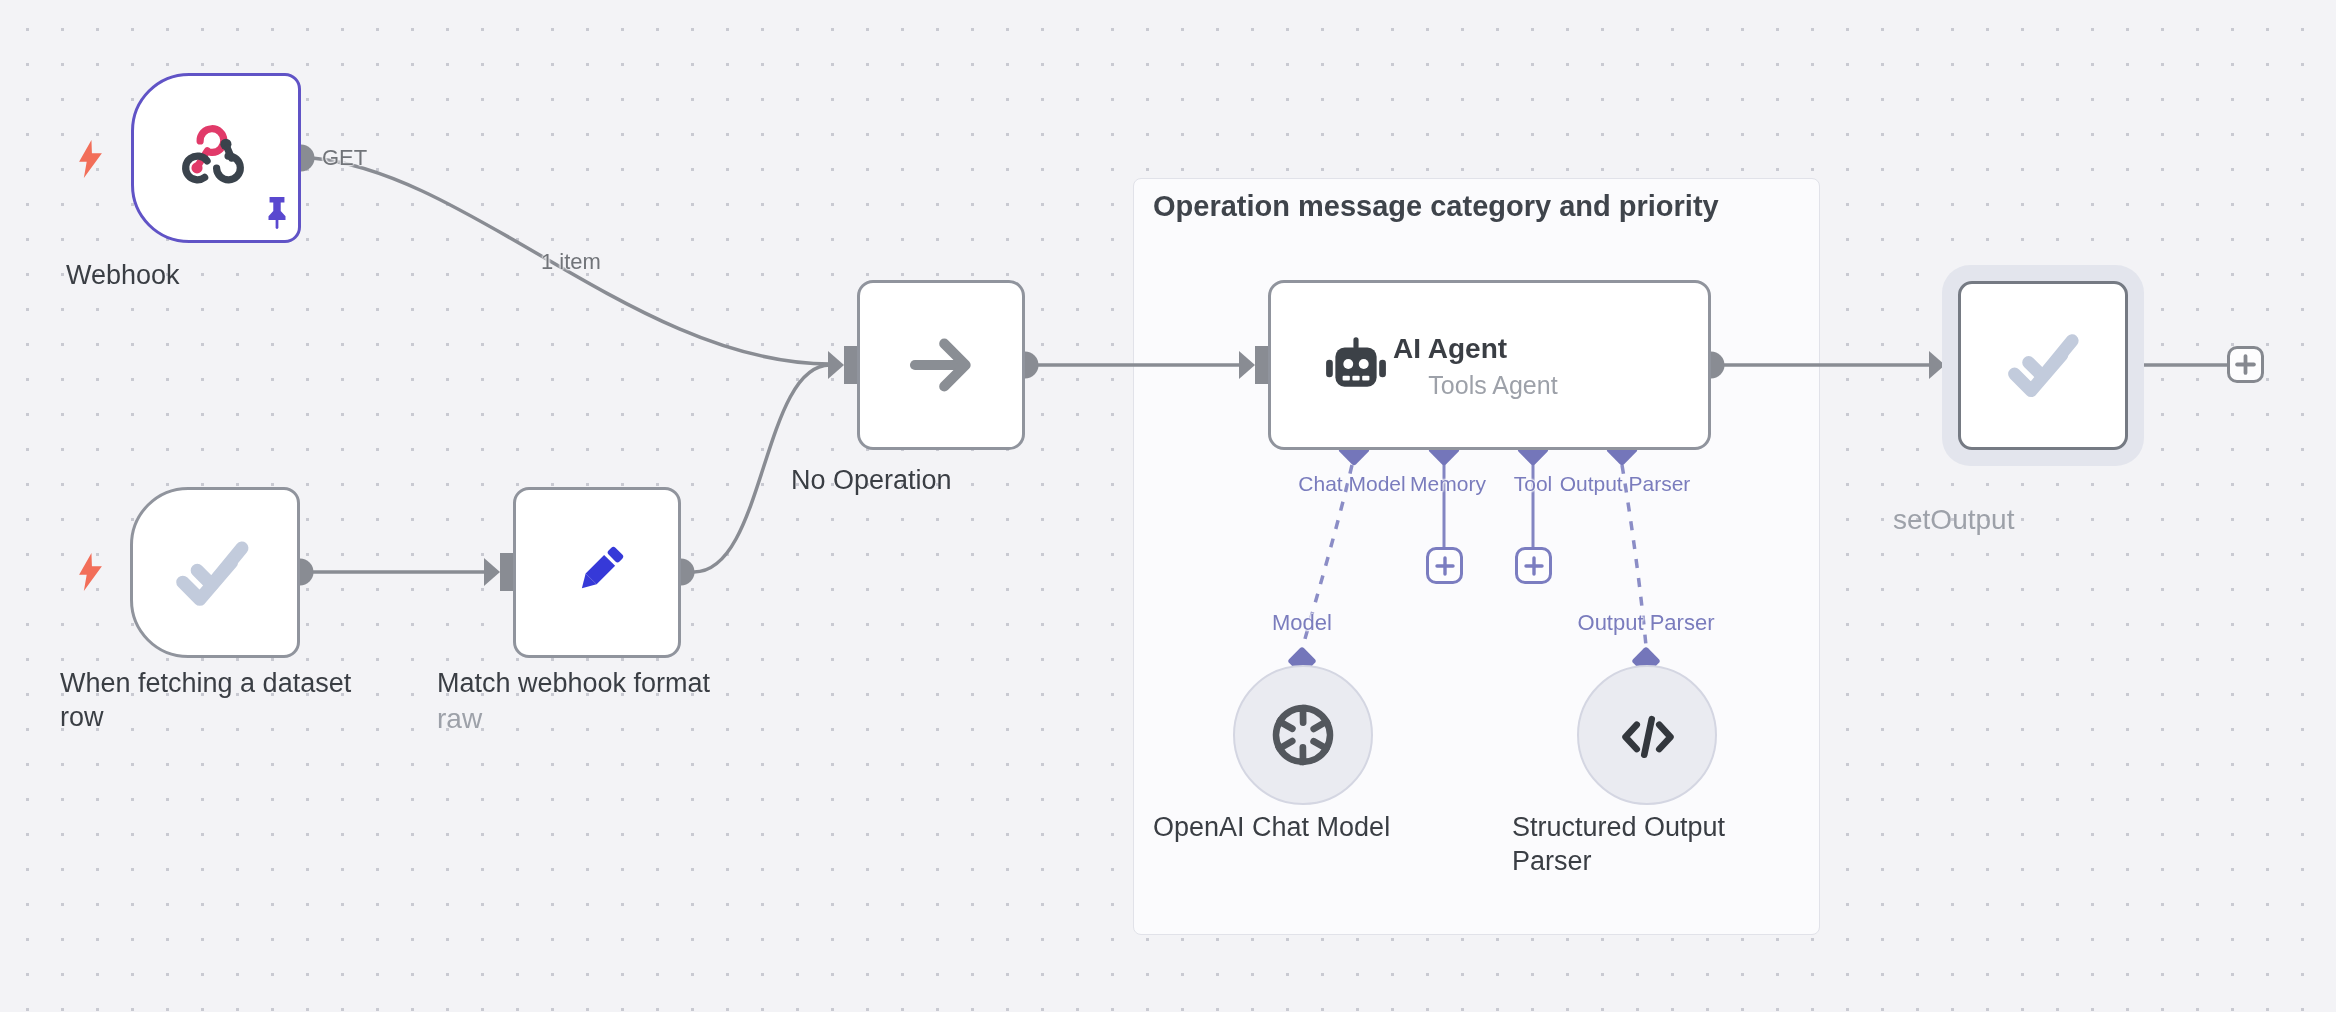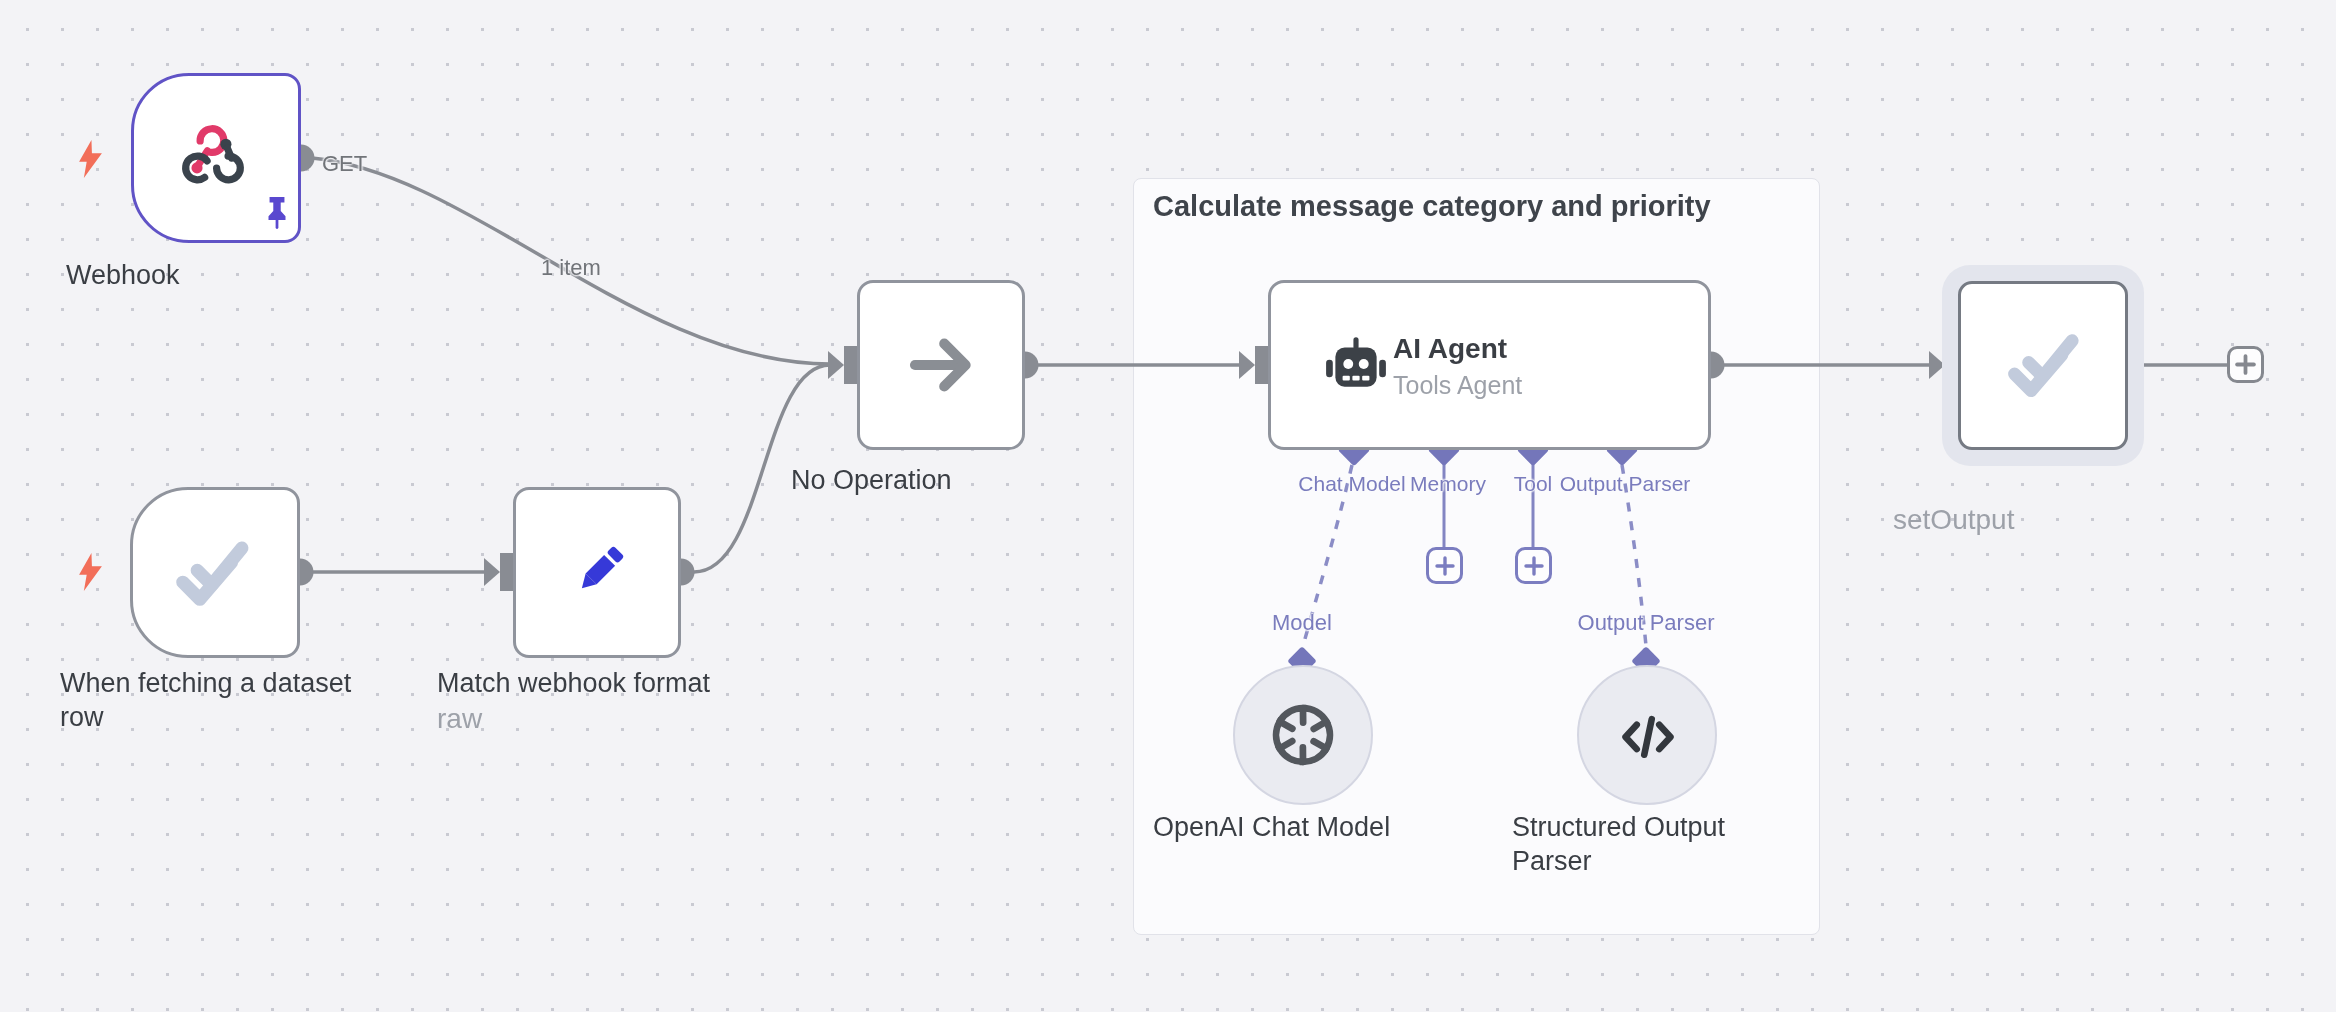--- a/index.html
+++ b/index.html
@@ -37,47 +37,46 @@
   .node-label{
     font-size:27px;font-weight:400;color:#3a3e44;text-align:left;
     line-height:34px;z-index:4;
   }
   .node-sublabel{
     font-size:28px;font-weight:400;color:#9da1a9;text-align:left;z-index:4;
   }
   .wire-label{
     font-size:22px;color:#717479;z-index:4;white-space:nowrap;
     text-shadow:0 1px 2px #f3f3f6,0 -1px 2px #f3f3f6,1px 0 2px #f3f3f6,-1px 0 2px #f3f3f6;
-    margin-top:6px;
   }
   .port-label{
     font-size:21px;color:#7a7cbd;text-align:center;z-index:4;white-space:nowrap;
     text-shadow:0 1px 2px #fbfbfd,0 -1px 2px #fbfbfd,1px 0 2px #fbfbfd,-1px 0 2px #fbfbfd;
   }
   .sub-circle{
     width:140px;height:140px;border-radius:50%;
     background:#eaebf1;border:2.5px solid #d4d6e2;box-sizing:border-box;z-index:3;
   }
   .plus-btn{
     width:37px;height:37px;border-radius:10px;background:#fdfdfe;
     border:3.5px solid #7b7dc0;box-sizing:border-box;z-index:4;
     display:flex;align-items:center;justify-content:center;
   }
   .plus-btn.gray{border-color:#85888f;}
   .agent-title{font-size:28px;font-weight:600;color:#3a3e44;text-align:left;z-index:4;}
-  .agent-subtitle{font-size:25px;font-weight:400;color:#9da1a9;z-index:4;}
+  .agent-subtitle{font-size:25px;font-weight:400;color:#9da1a9;text-align:center;z-index:4;}
   .icon{z-index:4;}
 </style>
 </head>
 <body>
 
 <div id="canvas">
 
   <div class="abs group-box"></div>
-  <div class="abs group-title">Calculate message category and priority</div>
+  <div class="abs group-title">Operation message category and priority</div>
 
   <svg class="abs wires" width="2336" height="1012" viewBox="0 0 2336 1012">
 
     <path d="M 312 158 C 470 172, 640 364, 830 364" fill="none" stroke="#898c93" stroke-width="3.5"></path>
     <path d="M 694 572 C 765 572, 762 365, 830 365" fill="none" stroke="#898c93" stroke-width="3.5"></path>
     <path d="M 313 572 L 486 572" fill="none" stroke="#898c93" stroke-width="3.5"></path>
     <path d="M 1038 365 L 1241 365" fill="none" stroke="#898c93" stroke-width="3.5"></path>
     <path d="M 1724 365 L 1931 365" fill="none" stroke="#898c93" stroke-width="3.5"></path>
     <path d="M 2141 365 L 2230 365" fill="none" stroke="#898c93" stroke-width="3.5"></path>
 

